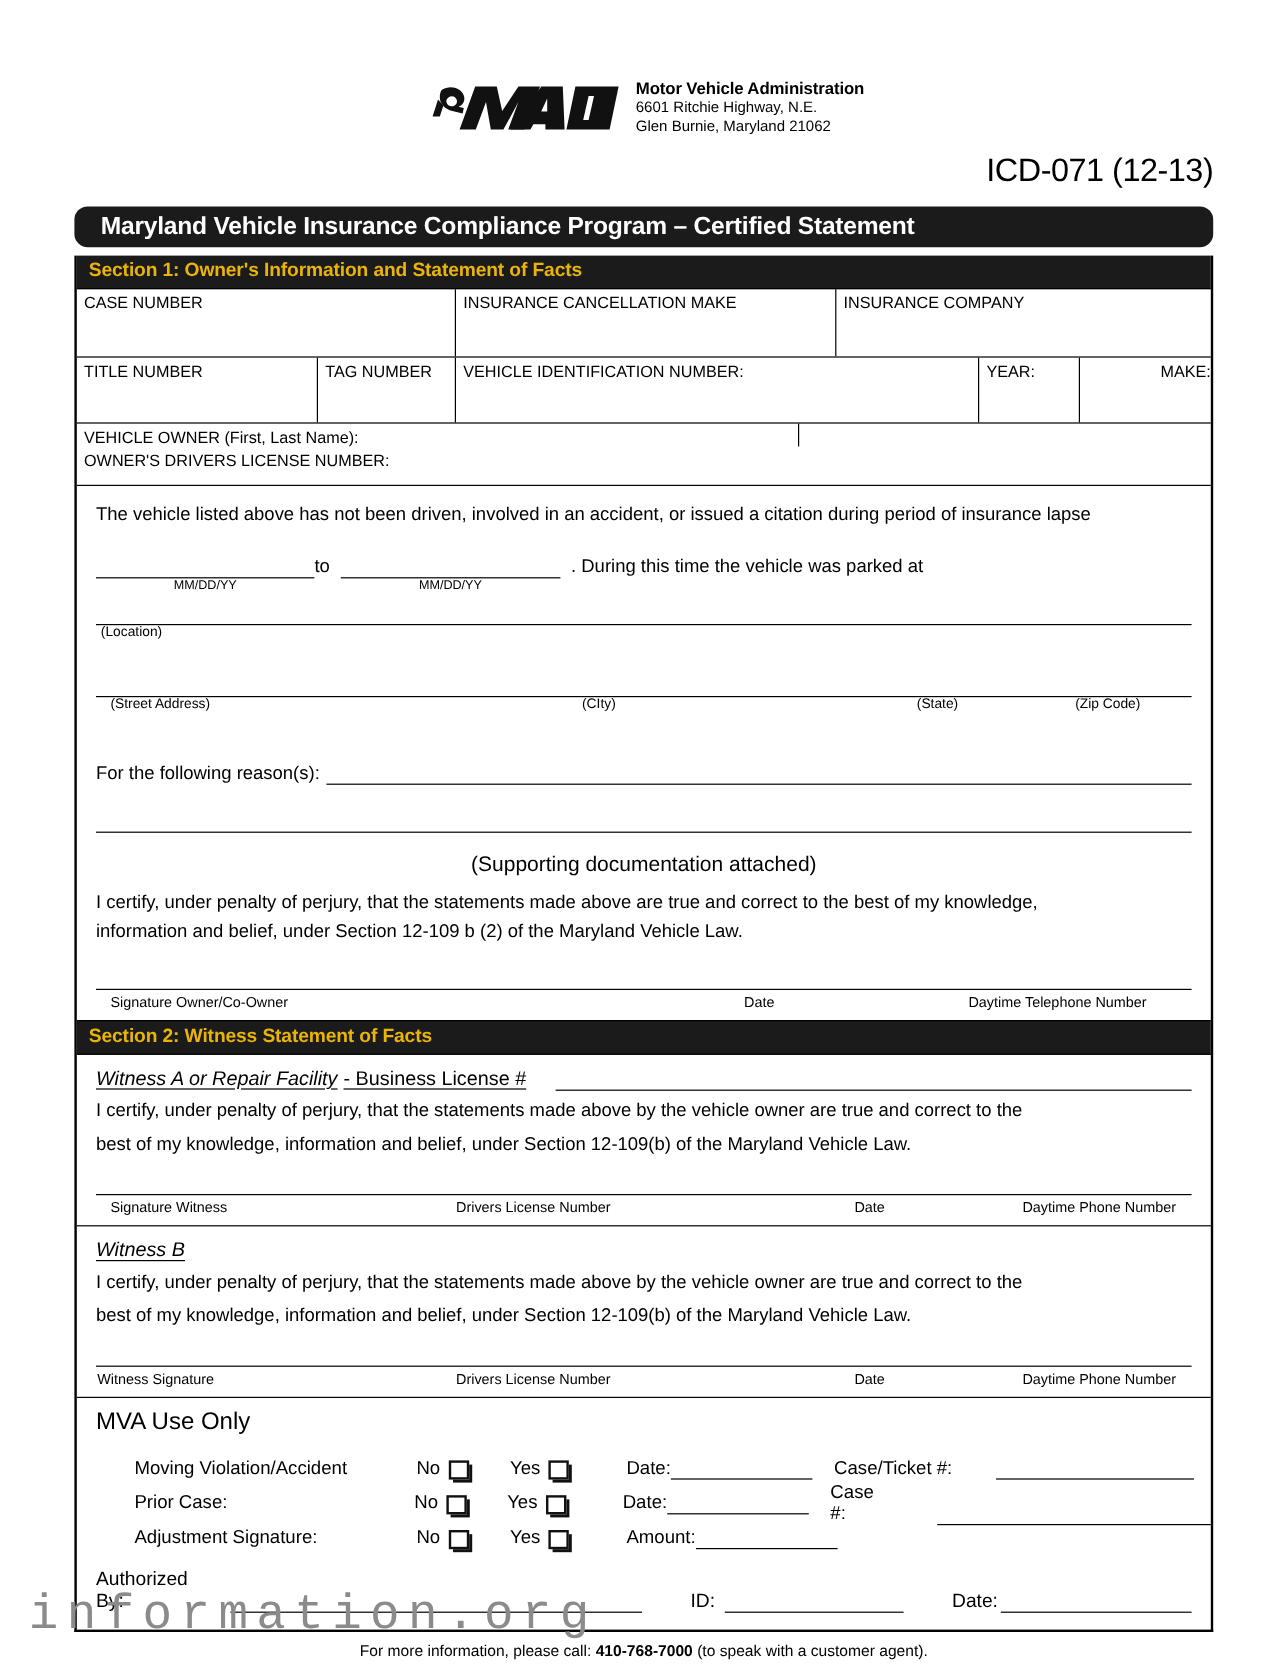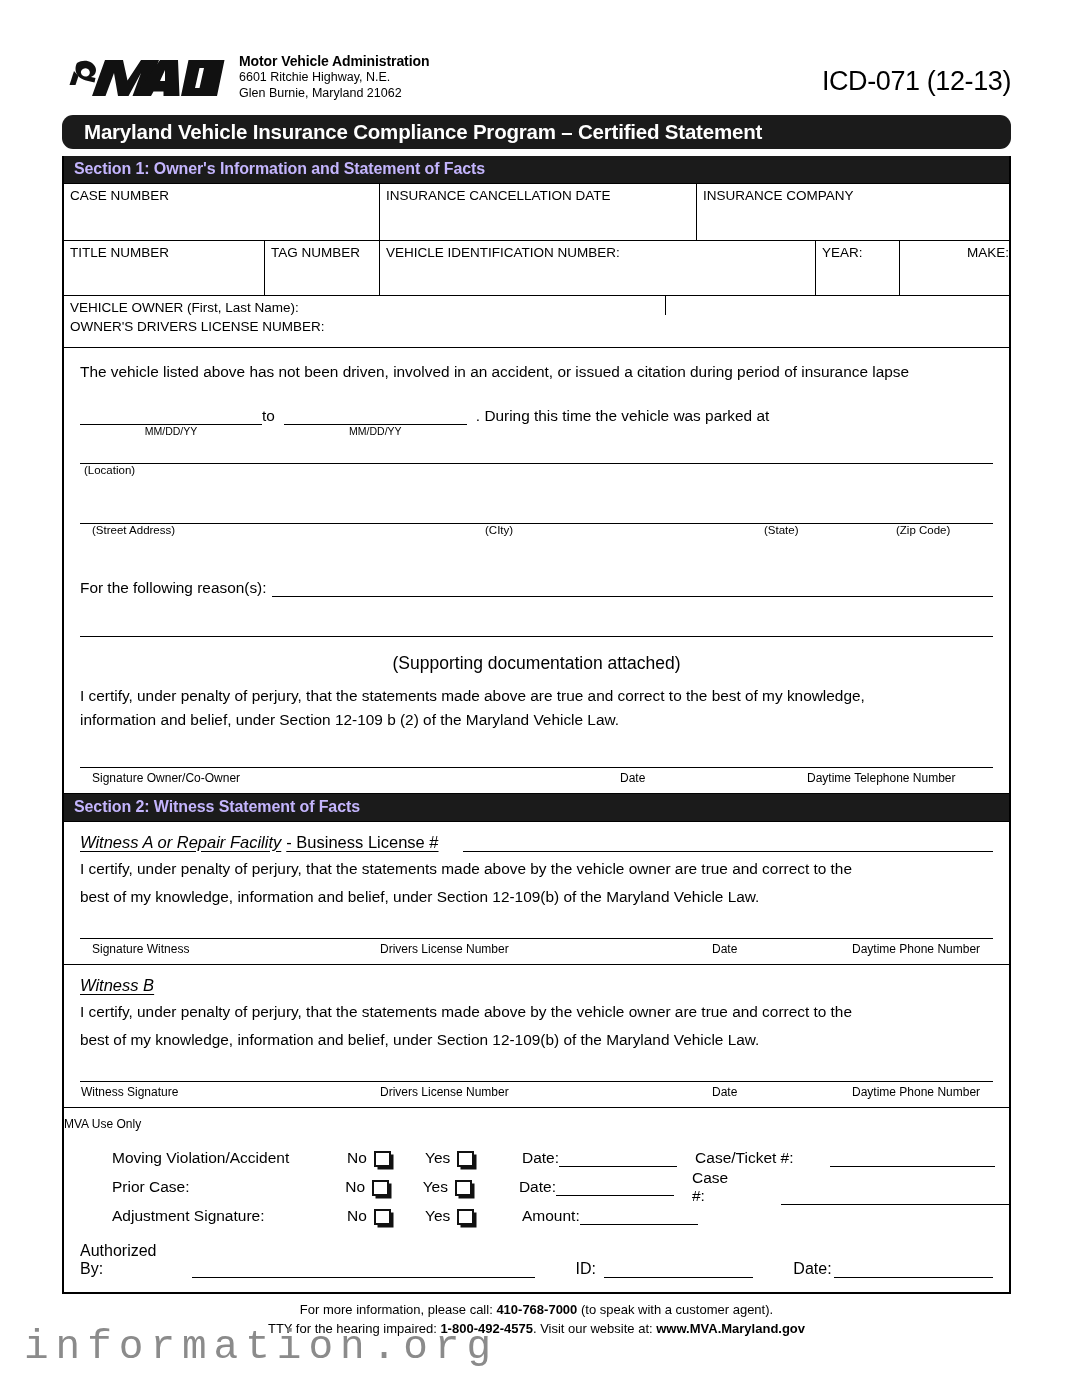--- a/index.html
+++ b/index.html
@@ -21,23 +21,24 @@
     font-size:41px;
     letter-spacing:7px;
     color:#8b8b8b;
     white-space:nowrap;
     z-index:5;
   }
 
   
   .page{ position:absolute; left:0; top:0; width:1073px; }
   .header{
-    display:flex; align-items:flex-start;
+    display:flex; align-items:center;
     padding:52px 0 0 0;
-    margin:0 62px;
+    margin:12px 62px;
+    flex-direction:column;
   }
   .logo-wrap{ display:flex; align-items:flex-start; }
   .mva-logo{ width:165px; height:44px; flex:none; margin-top:4px;}
   .agency{
     margin-left:12px; margin-top:1px;
     line-height:1.24;
   }
   .agency .ag-name{ font-size:14px; font-weight:bold; letter-spacing:-0.1px;}
   .agency .ag-line{ font-size:12.5px; }
   .form-no{
@@ -62,21 +63,21 @@
   }
 
   
   .frame{
     margin:7px 62px 0 62px;
     border:2px solid #000;
     border-top:none;
   }
   .section-bar{
     background:#1b1b1b;
-    color:#c4b5fd;
+    color:#eab308;
     font-size:16px;
     font-weight:bold;
     padding:4px 0 5px 10px;
     letter-spacing:-0.1px;
   }
   .sec1-bar{ border-bottom:1px solid #000; }
 
   
   .grow{ display:flex; border-bottom:1.5px solid #000; }
   .gcell{
@@ -209,21 +210,21 @@
   .wit-body{
     padding:0 16px;
     font-size:15.4px;
     line-height:1.5;
     margin-top:5px;
   }
   .wit-sig{ margin-top:30px; }
 
   
   .mva-use{ padding:9px 0 8px 0; }
-  .mva-title{ font-size:12px; }
+  .mva-title{ font-size:20px; padding-left:16px; }
   .mva-table{ margin-top:12px; padding-left:48px; }
   .mva-line{
     display:flex; align-items:center;
     font-size:15.5px;
     height:29px;
   }
   .m-label{ width:235px; }
   .m-no{ width:78px; display:flex; align-items:center; }
   .m-yes{ width:97px; display:flex; align-items:center; }
   .ckbox{
@@ -297,21 +298,21 @@
 
   <div class="frame">
 
     <div class="section-bar sec1-bar">Section 1: Owner's Information and Statement of Facts</div>
 
     <div class="grow r1">
       <div class="gcell c-case">
         <span class="lbl">CASE NUMBER</span>
       </div>
       <div class="gcell c-cancel">
-        <span class="lbl">INSURANCE CANCELLATION DATE</span>
+        <span class="lbl">INSURANCE CANCELLATION MAKE</span>
       </div>
       <div class="gcell c-company">
         <span class="lbl">INSURANCE COMPANY</span>
       </div>
     </div>
 
     <div class="grow r2">
       <div class="gcell c-title">
         <span class="lbl">TITLE NUMBER</span>
       </div>

